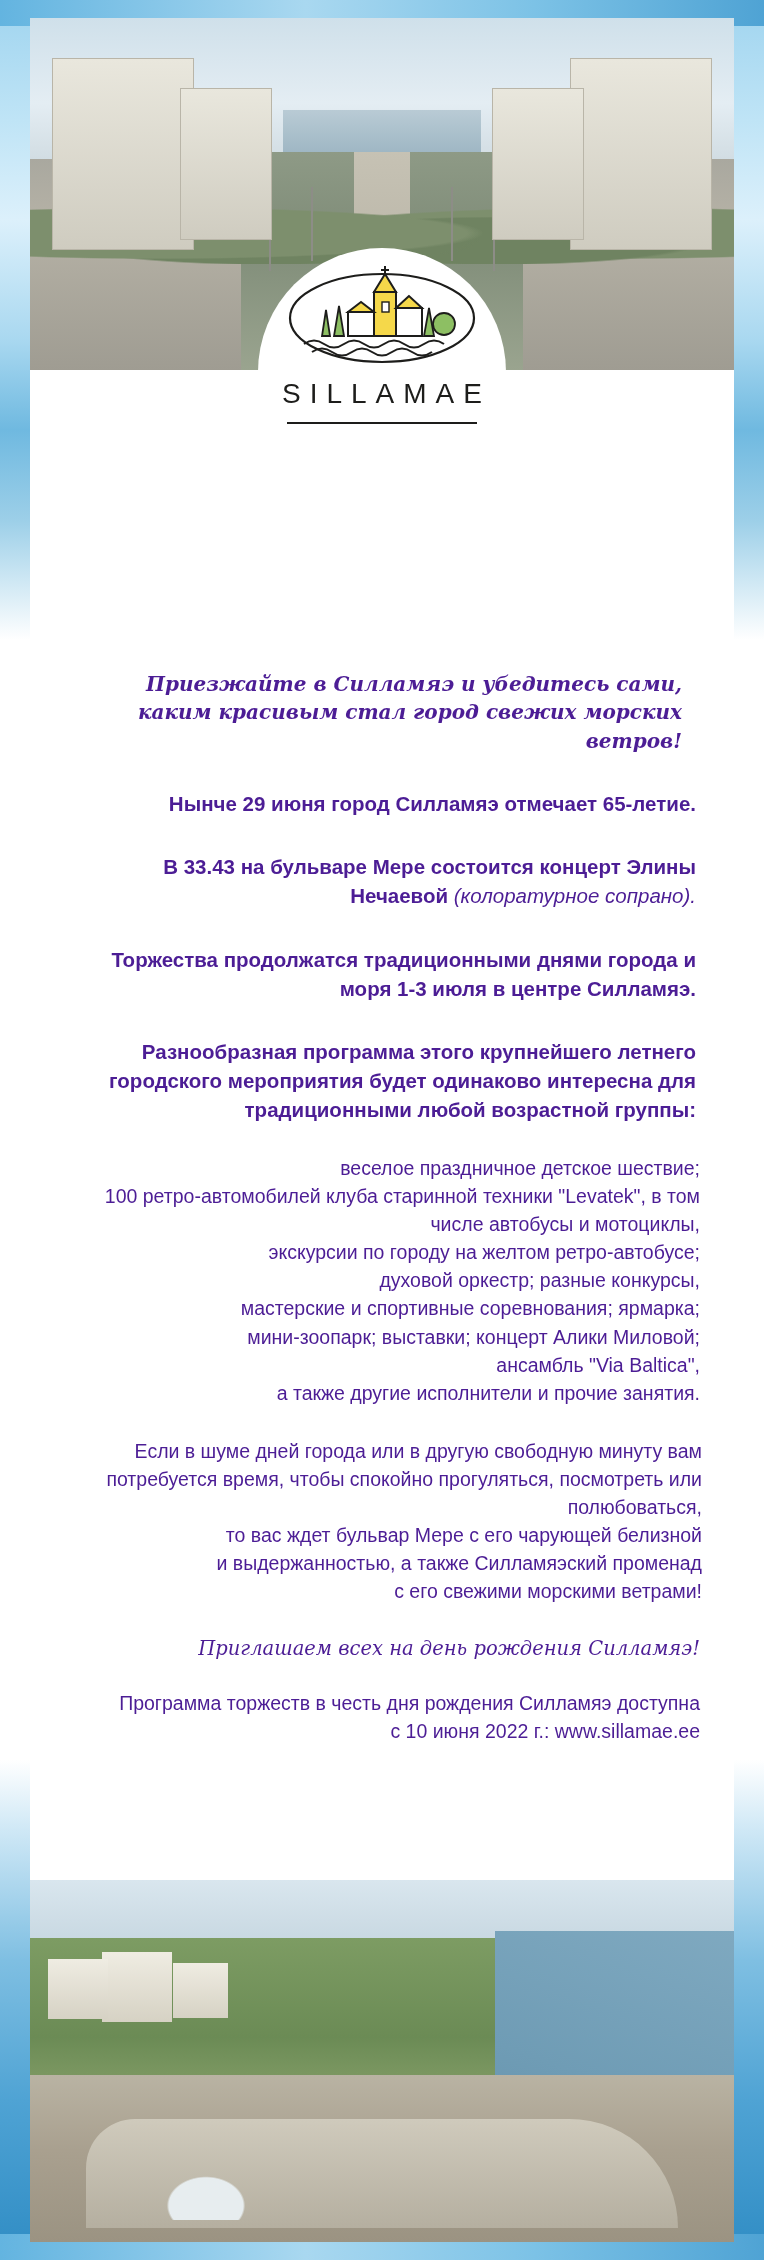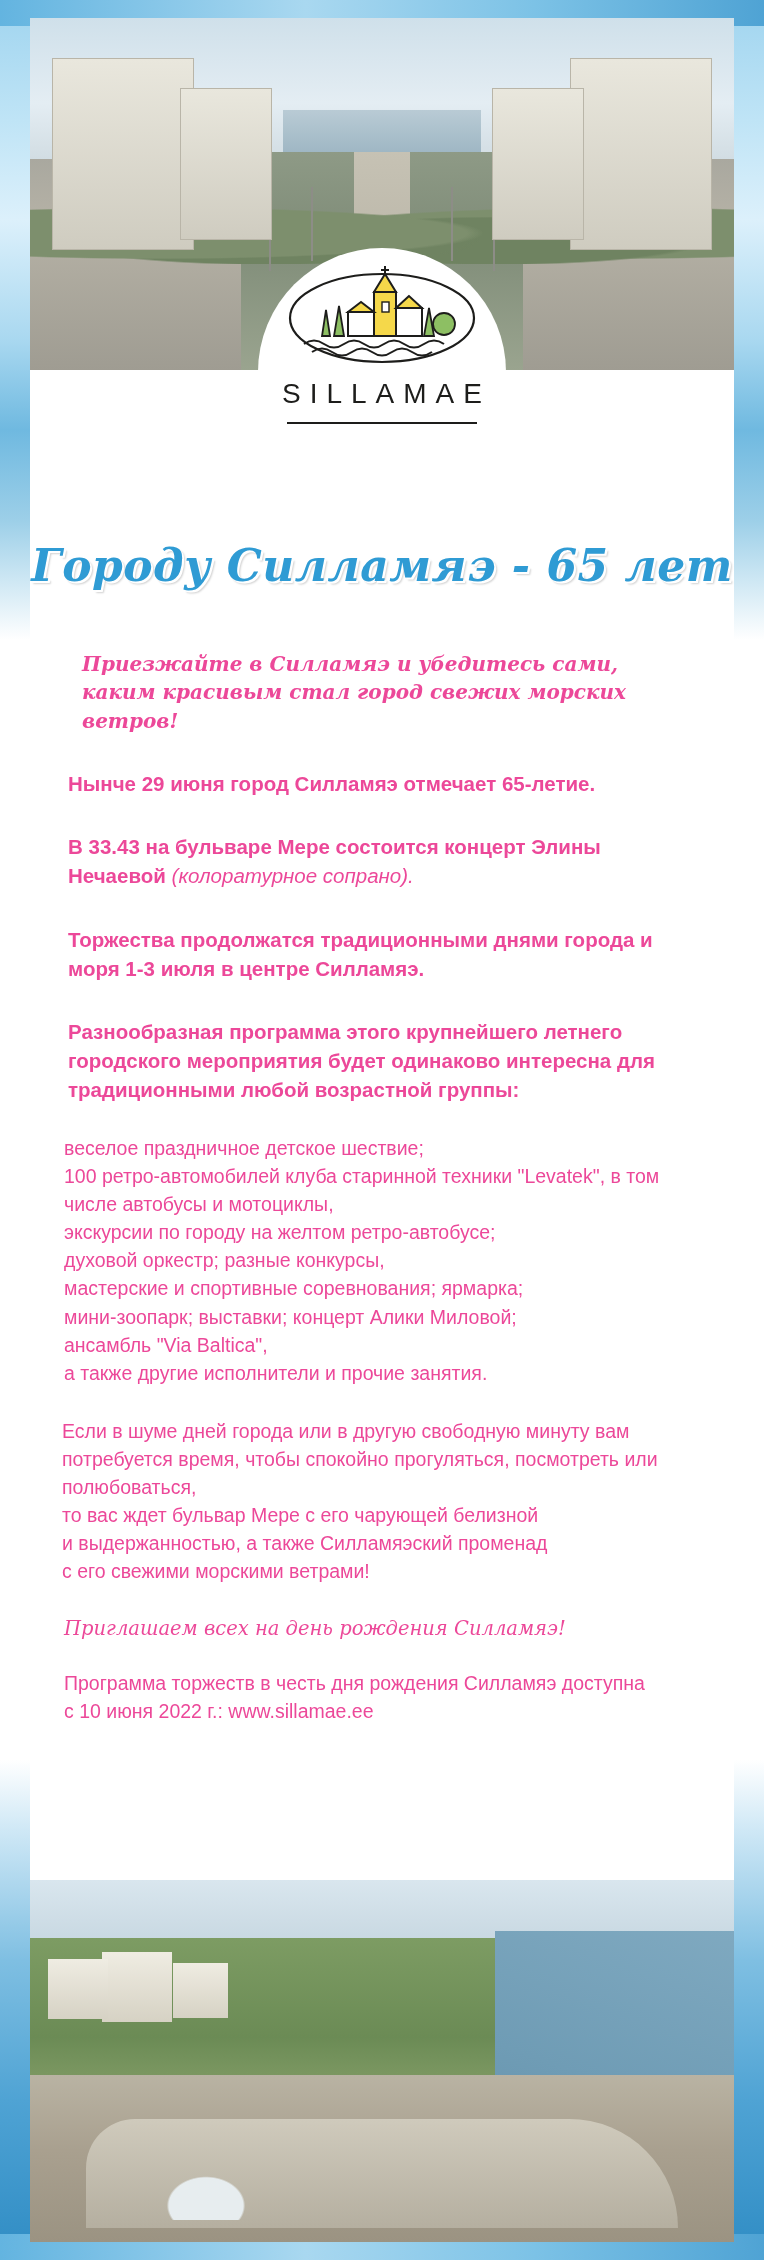--- a/index.html
+++ b/index.html
@@ -156,25 +156,25 @@
     font-weight: 700;
     font-size: 44px;
     letter-spacing: 0.5px;
     color: #2f9bd4;
     text-shadow: 2px 2px 0 #ffffff, 3px 3px 2px rgba(0,0,0,0.18);
   }
 
   
   .content {
     position: absolute;
-    top: 628px;
+    top: 648px;
     left: 60px;
     width: 644px;
-    text-align: left;
-    color: #ec4899;
+    text-align: right;
+    color: #4c1d95;
   }
   .lede {
     font-family: "DejaVu Serif", serif;
     font-style: italic;
     font-weight: 700;
     font-size: 20px;
     line-height: 1.42;
     margin: 22px 22px 0 22px;
   }
   p.bold-block {
@@ -302,21 +302,20 @@
         <circle cx="162" cy="62" r="11" fill="#8dbf63" stroke="#1d1d1b" stroke-width="1.8"></circle>
 
         <path d="M22 82 q10 -7 20 0 t20 0 t20 0 t20 0 t20 0 t20 0 t20 0" fill="none" stroke="#1d1d1b" stroke-width="2"></path>
         <path d="M30 90 q10 -7 20 0 t20 0 t20 0 t20 0 t20 0 t20 0" fill="none" stroke="#1d1d1b" stroke-width="2"></path>
       </svg>
     </span>
     <div class="logo-word">SILLAMAE</div>
     <div class="logo-rule"></div>
   </div>
 
-  <div class="headline">Городу Силламяэ - 65 лет</div>
 
   <div class="content">
 
     <p class="lede">Приезжайте в Силламяэ и убедитесь сами, каким красивым стал город свежих морских ветров!</p>
 
     <p class="bold-block">Нынче 29 июня город Силламяэ отмечает 65-летие.</p>
 
     <p class="bold-block">
       <span>В 33.43 на бульваре Мере состоится концерт Элины Нечаевой</span><span class="reg"> (колоратурное сопрано).</span>
     </p>

